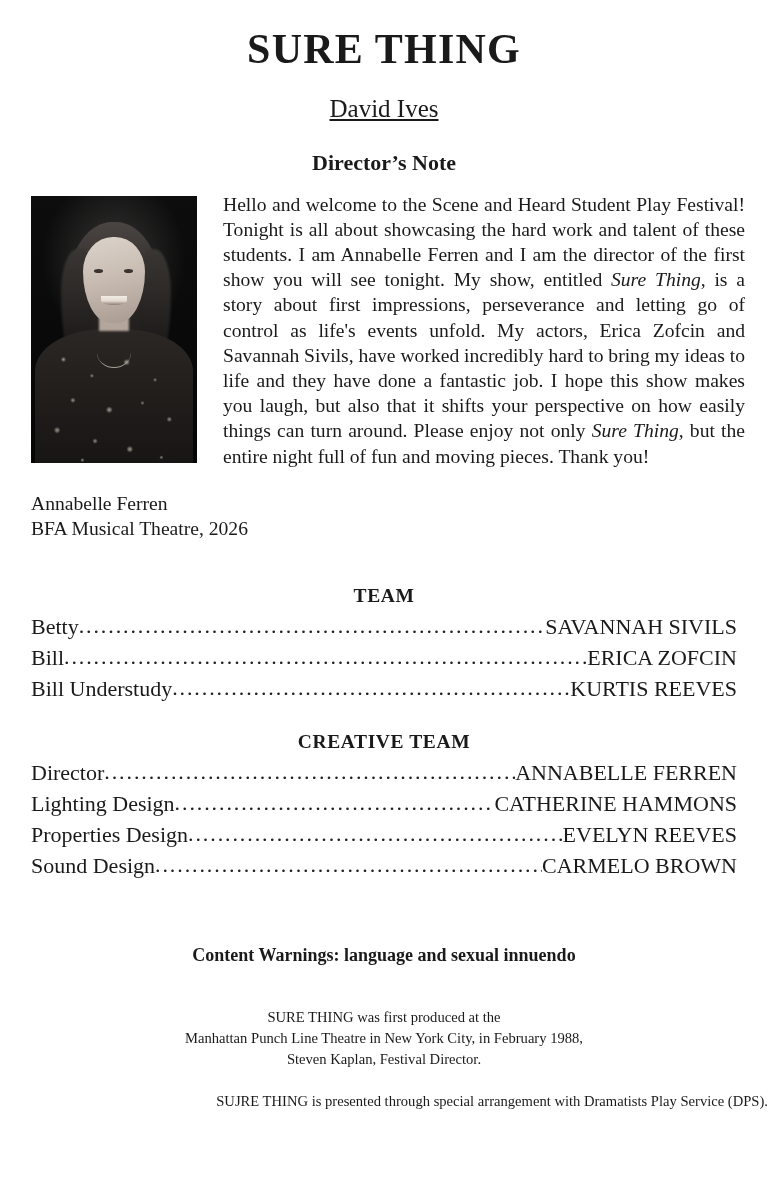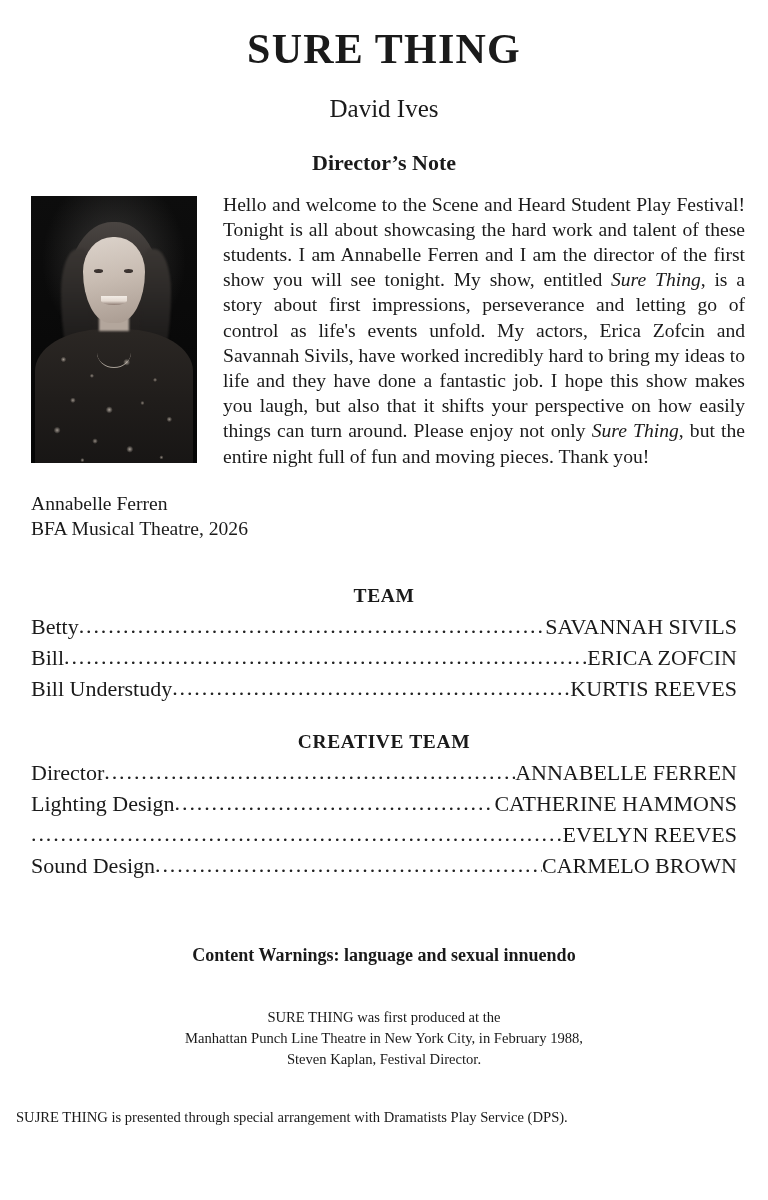--- a/index.html
+++ b/index.html
@@ -32,20 +32,21 @@
     margin: 0;
     padding-top: 27px;
     line-height: 1.05;
   }
   .playwright {
     text-align: center;
     font-size: 25px;
     margin: 0;
     padding-top: 24px;
     line-height: 1.1;
+    text-decoration: underline;
   }
   .note-heading {
     text-align: center;
     font-size: 22px;
     font-weight: bold;
     margin: 0;
     padding-top: 28px;
     line-height: 1.1;
   }
 
@@ -248,24 +249,24 @@
     line-height: 1.2;
   }
   .production-credit {
     text-align: center;
     font-size: 14.6px;
     line-height: 1.42;
     margin: 0;
     padding-top: 33px;
   }
   .licensing {
-    text-align: left;
+    text-align: right;
     font-size: 14.6px;
     line-height: 1.4;
-    margin: 16px;
+    margin: 0;
     padding-top: 22px;
   }
 </style>
 </head>
 <body>
 
 <div class="page">
 
   <h1 class="show-title">SURE THING</h1>
   <div class="playwright">David Ives</div>
@@ -320,20 +321,21 @@
         <span class="credit-role">Director</span>
         <span class="credit-leader">..........................................................................................................</span>
         <span class="credit-name">ANNABELLE FERREN</span>
       </div>
       <div class="credit-row">
         <span class="credit-role">Lighting Design</span>
         <span class="credit-leader">..........................................................................................................</span>
         <span class="credit-name">CATHERINE HAMMONS</span>
       </div>
       <div class="credit-row">
+        <span class="credit-role">Properties Design</span>
         <span class="credit-leader">..........................................................................................................</span>
         <span class="credit-name">EVELYN REEVES</span>
       </div>
       <div class="credit-row">
         <span class="credit-role">Sound Design</span>
         <span class="credit-leader">..........................................................................................................</span>
         <span class="credit-name">CARMELO BROWN</span>
       </div>
     </div>
   </div>

